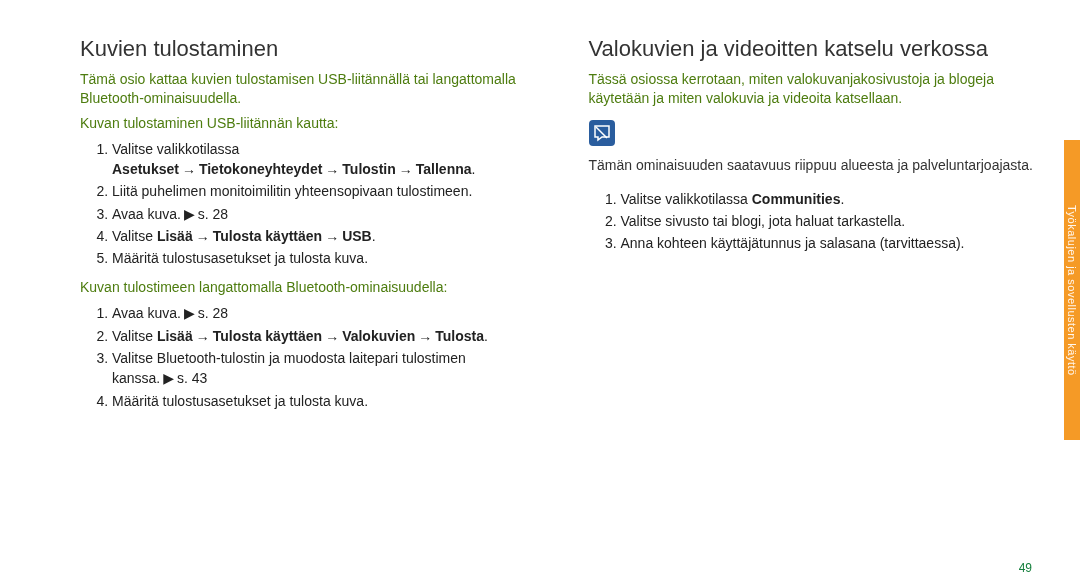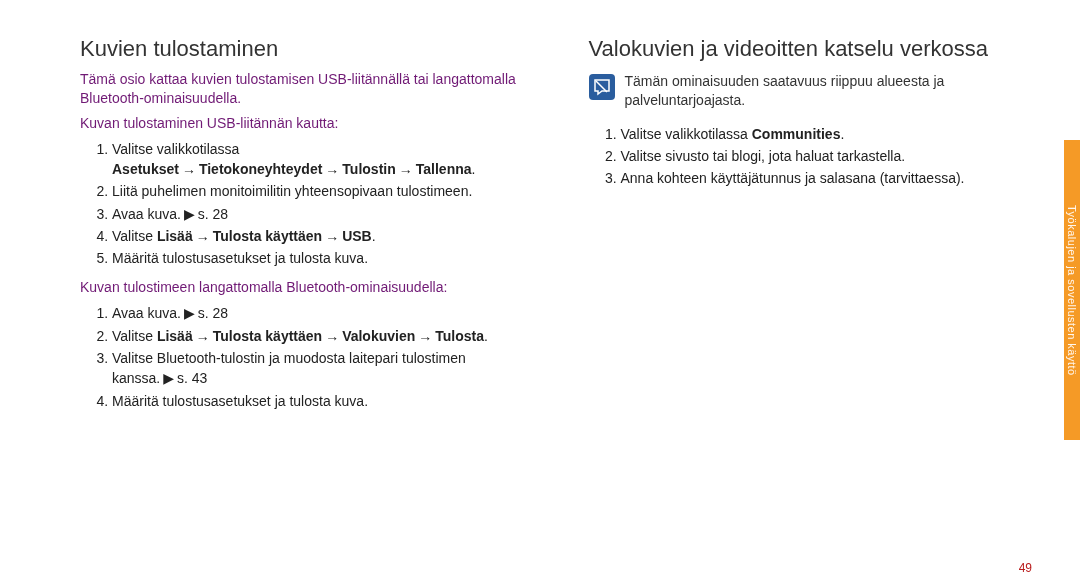--- a/index.html
+++ b/index.html
@@ -27,37 +27,38 @@
   h2 {
     font-size: 22px;
     font-weight: 400;
     margin: 6px 0 8px 0;
     color: #333;
   }
   .lead, .para {
     font-size: 14px;
     line-height: 1.35;
     margin: 4px 0 6px 0;
-    color: #701a75;
+    color: #4d7c0f;
   }
   ol {
     margin: 2px 0 10px 0;
     padding-left: 20px;
     font-size: 14px;
     line-height: 1.45;
   }
   ol li { margin: 2px 12px; }
   b { font-weight: 700; }
   .arrow { padding: 0 3px; }
   .tri { padding: 0 3px; }
   .note-row {
     display: flex;
     align-items: flex-start;
     gap: 10px;
     margin: 10px 0 14px 0;
+    flex-direction: column;
   }
   .note-icon {
     width: 26px;
     height: 26px;
     background: #2a5d9e;
     border-radius: 4px;
     position: relative;
     flex: 0 0 26px;
     margin-top: 2px;
   }
@@ -65,21 +66,21 @@
   .note-text {
     font-size: 14px;
     line-height: 1.35;
     color: #333;
   }
   .page-num {
     position: absolute;
     right: 48px;
     bottom: 10px;
     font-size: 12px;
-    color: #b91c1c;
+    color: #15803d;
   }
   .side-tab {
     position: absolute;
     right: 0;
     top: 140px;
     width: 16px;
     height: 300px;
     background: #f59a26;
     display:flex;
     align-items:center;
@@ -126,20 +127,21 @@
       </li>
       <li>
         <span>Valitse Bluetooth-tulostin ja muodosta laitepari tulostimen kanssa.</span><span class="tri">▶</span><span>s. 43</span>
       </li>
       <li>Määritä tulostusasetukset ja tulosta kuva.</li>
     </ol>
   </div>
 
   <div class="col">
     <h2>Valokuvien ja videoitten katselu verkossa</h2>
+    <p class="lead">Tässä osiossa kerrotaan, miten valokuvanjakosivustoja ja blogeja käytetään ja miten valokuvia ja videoita katsellaan.</p>
 
     <div class="note-row">
       <div class="note-icon">
         <svg width="20" height="20" viewBox="0 0 20 20">
             <path d="M3 3 L17 3 L17 14 L10 14 L6 17 L6 14 L3 14 Z" fill="none" stroke="#fff" stroke-width="1.5"></path>
             <path d="M4 4 L15 15" stroke="#fff" stroke-width="1.5"></path>
           </svg>
       </div>
       <div class="note-text">Tämän ominaisuuden saatavuus riippuu alueesta ja palveluntarjoajasta.</div>
     </div>

